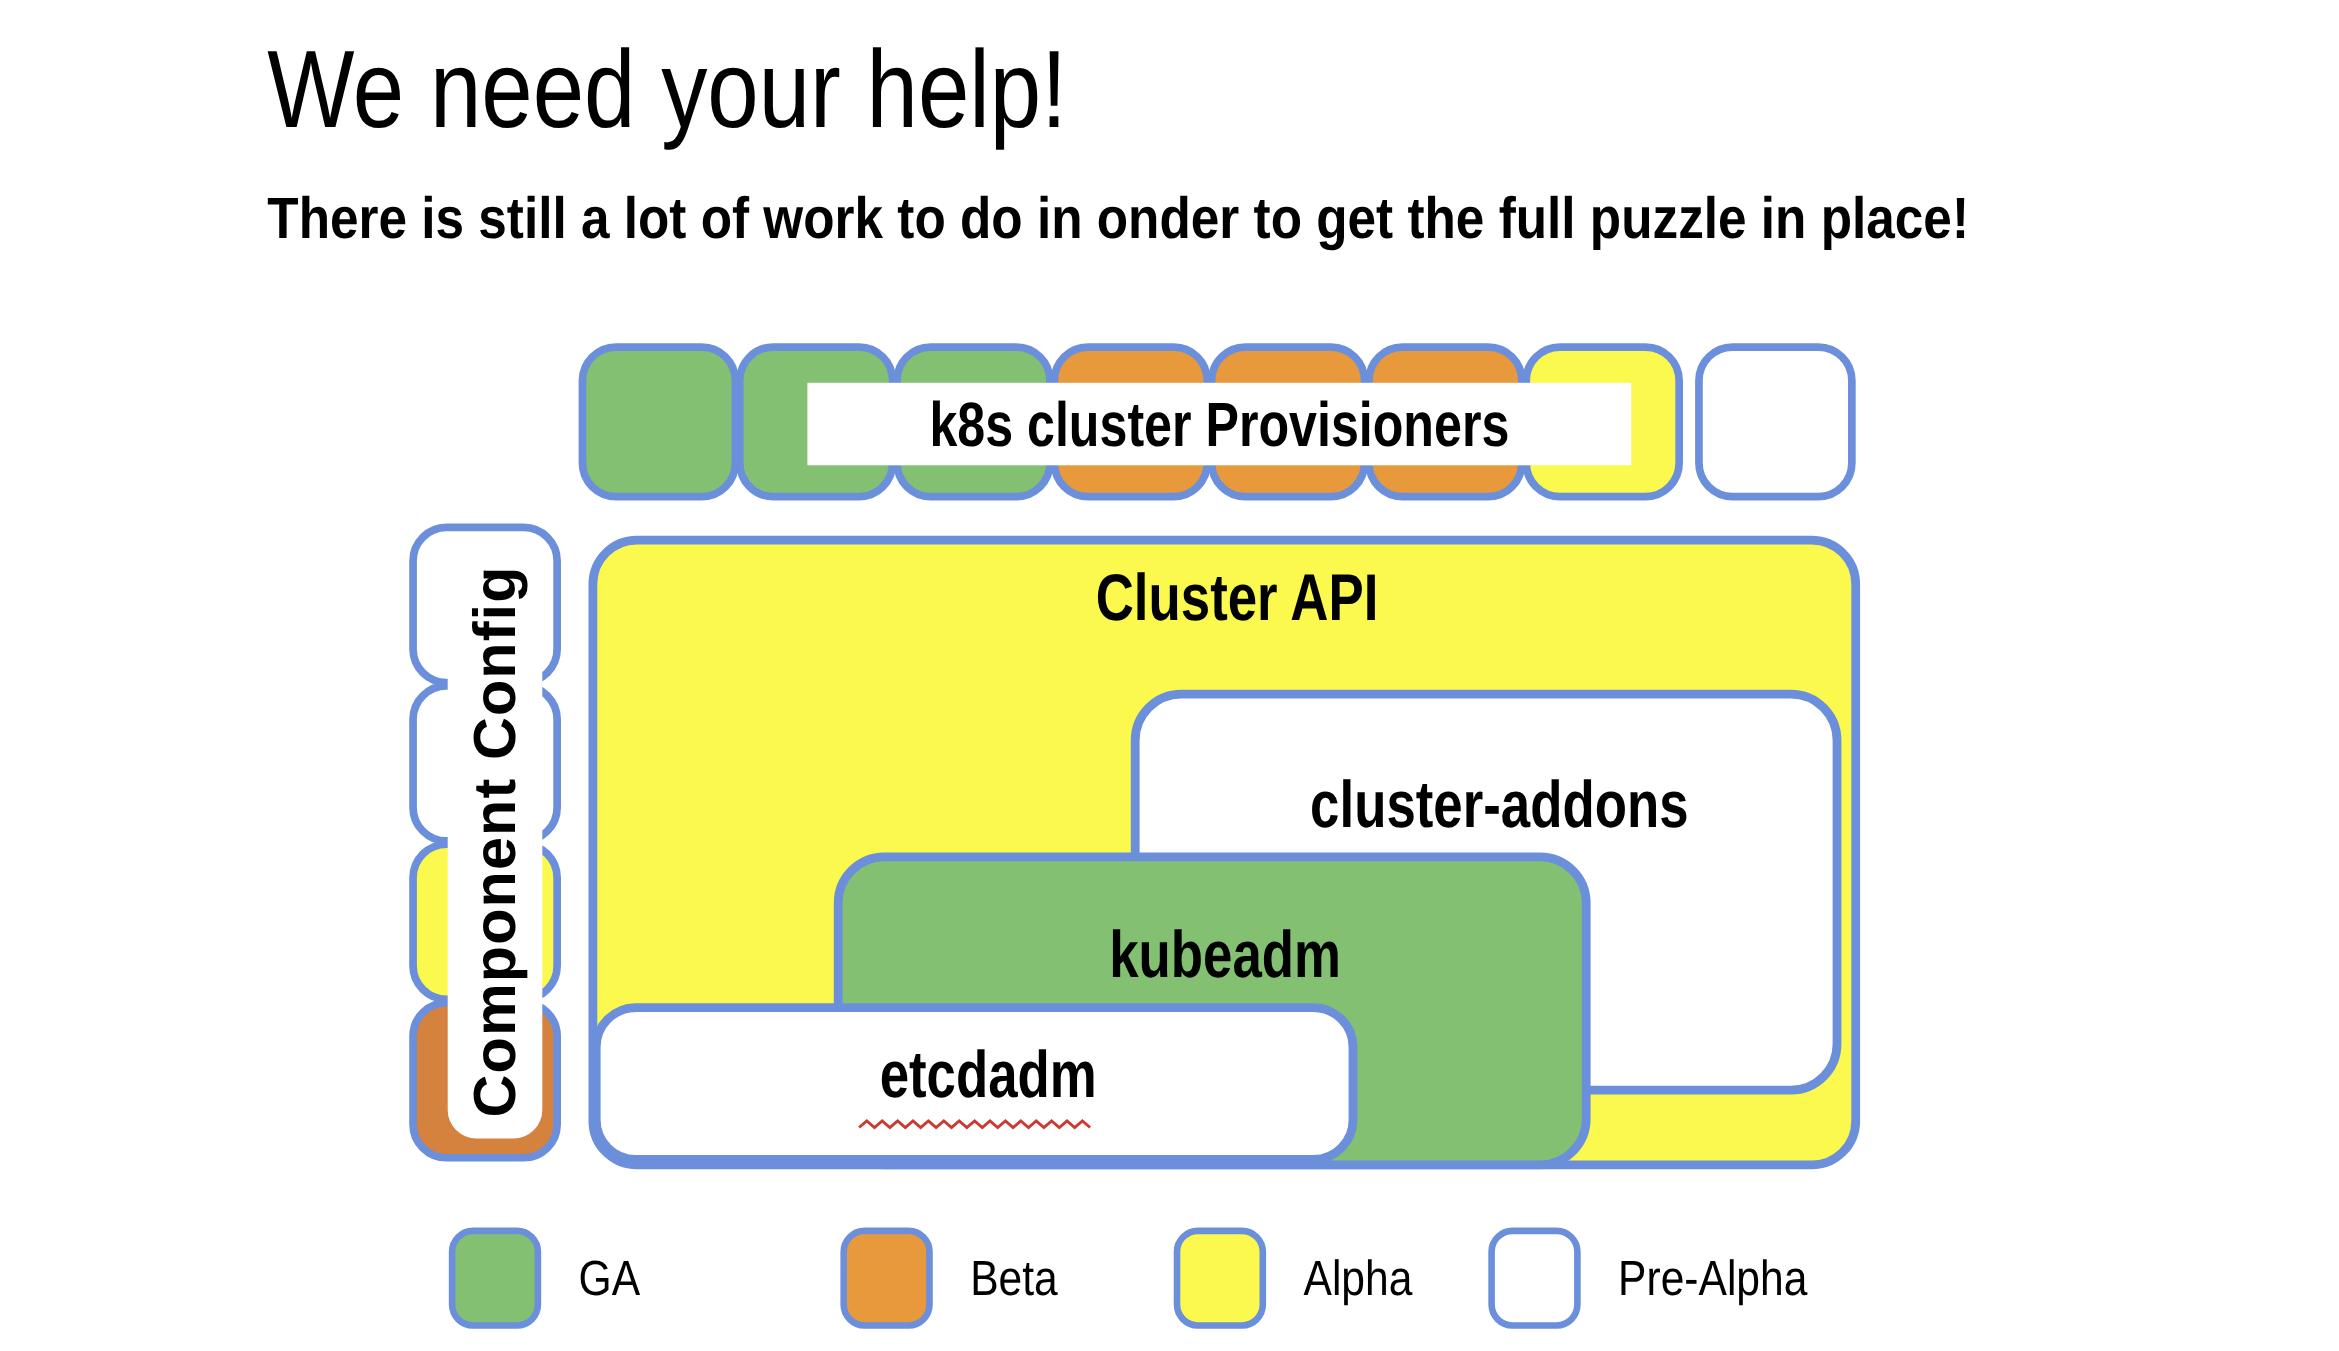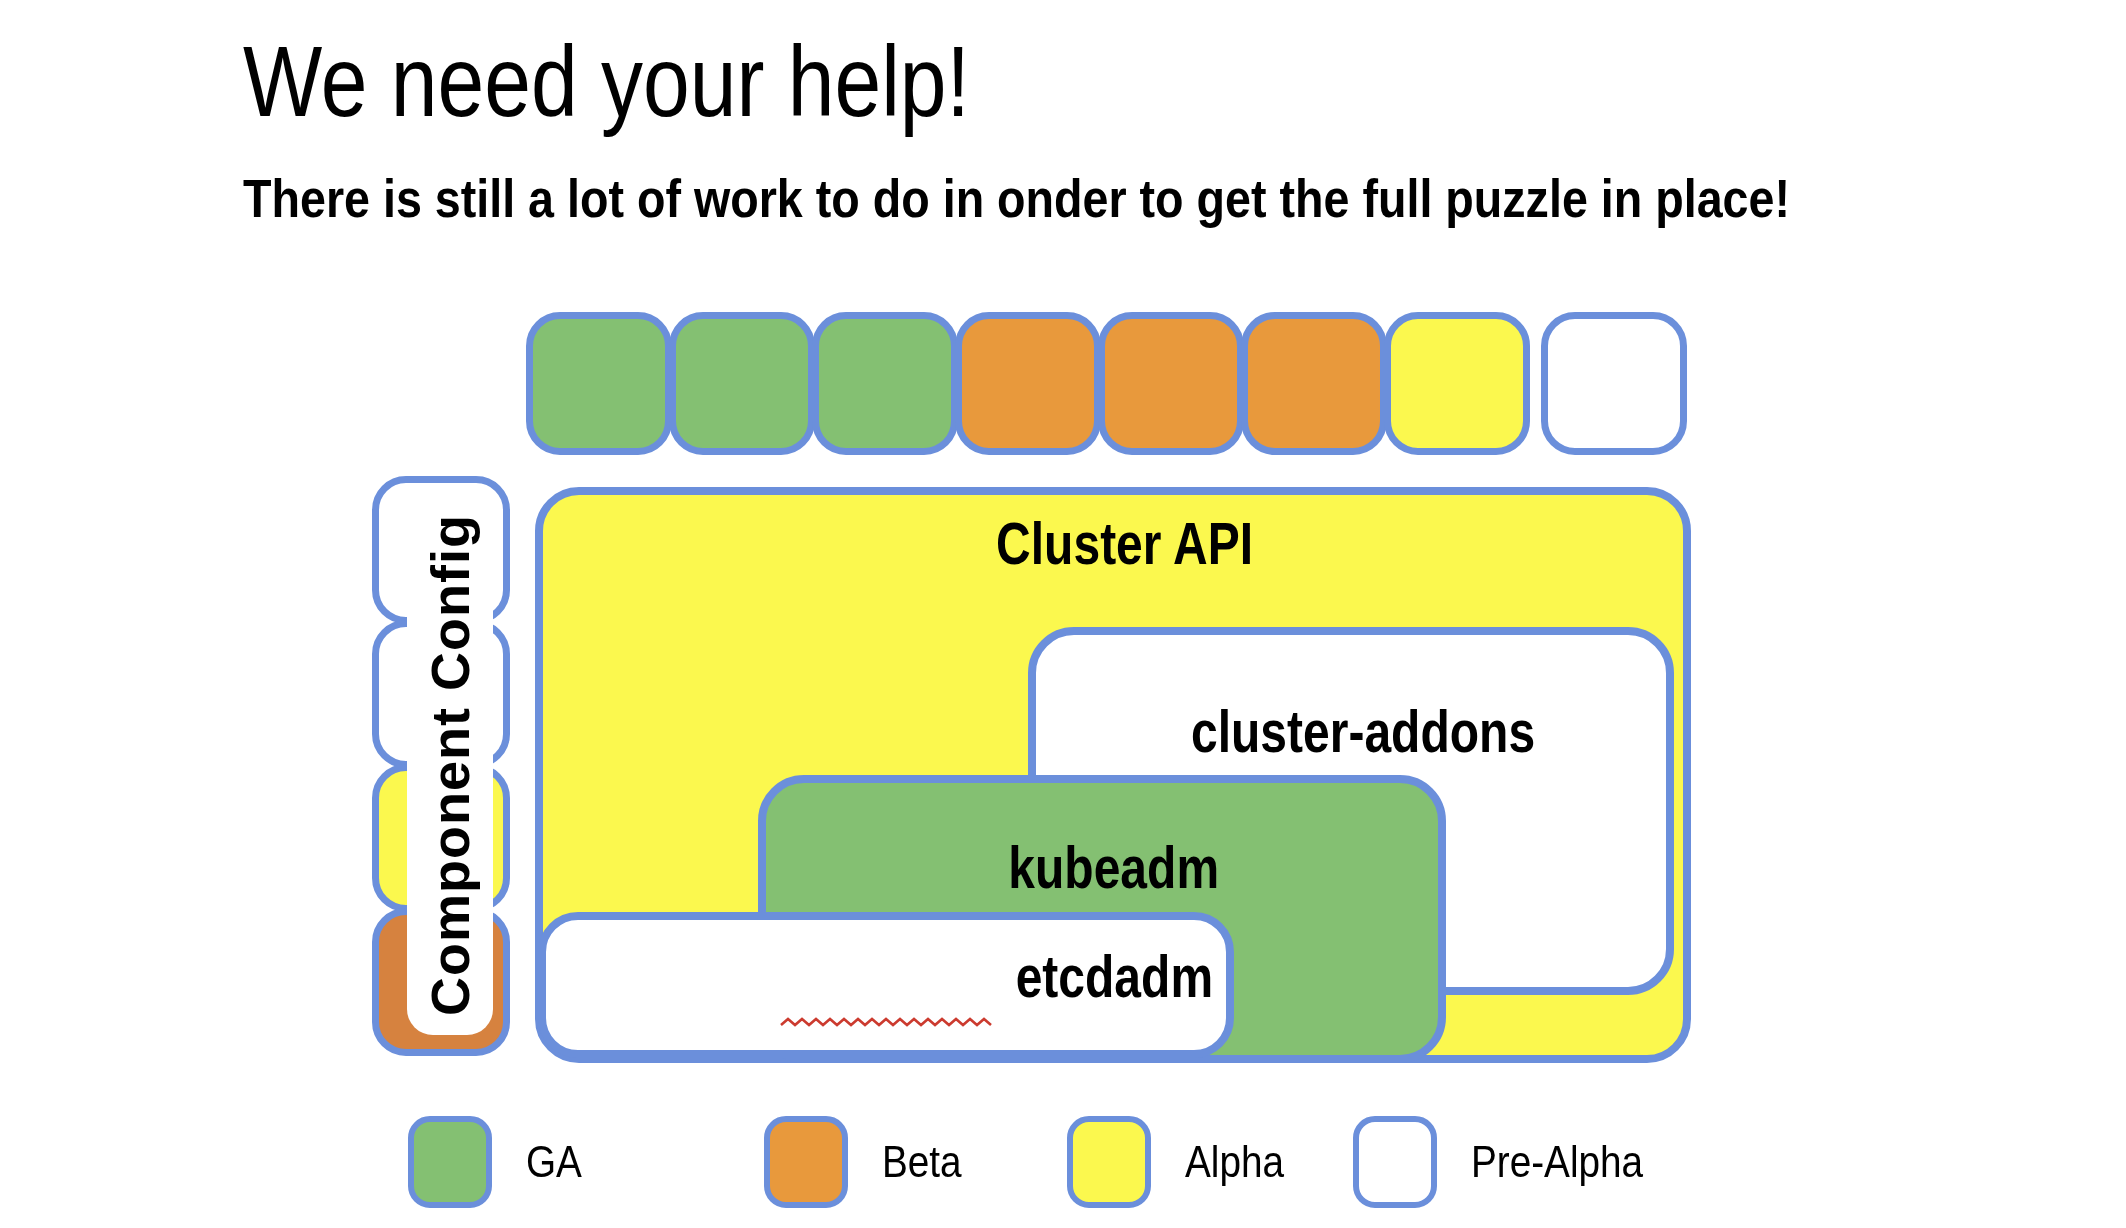--- a/index.html
+++ b/index.html
@@ -37,21 +37,21 @@
   
   .box { position:absolute; box-sizing:border-box; border:8px solid #6B8FDB; }
   #box-cluster-api    { left:535px;  top:487px; width:1156px; height:576px; border-radius:44px; z-index:1; }
   #box-cluster-addons { left:1028px; top:627px; width:646px;  height:368px; border-radius:46px; z-index:2; }
   #box-kubeadm        { left:758px;  top:775px; width:688px;  height:288px; border-radius:46px; z-index:3; }
   #box-etcdadm        { left:538px;  top:912px; width:696px;  height:146px; border-radius:40px; z-index:4; }
   .box-label { position:absolute; left:0; width:100%; text-align:center; font-size:60px; font-weight:700;padding-left:12px; }
   #box-cluster-api    .box-label { top:14px; }
   #box-cluster-addons .box-label { top:62px; }
   #box-kubeadm        .box-label { top:50px; }
-  #box-etcdadm        .box-label { top:22px;text-align:right; }
+  #box-etcdadm        .box-label { top:22px; }
   #squiggle { position:absolute; left:50%; transform:translateX(-50%); top:96px; }
 
   
   .legend-item { position:absolute; top:1116px; height:92px; display:flex; align-items:center; gap:34px; }
   .legend-item:nth-child(1){left:408px;text-align:right;} .legend-item:nth-child(2){left:764px;}
   .legend-item:nth-child(3){left:1053px;padding-left:14px;} .legend-item:nth-child(4){left:1353px;}
   .legend-swatch { width:84px; height:92px; border:6px solid #6B8FDB; border-radius:22px; box-sizing:border-box; }
   .legend-label { font-size:45px; display:inline-block; transform:scaleX(0.86); transform-origin:left center; }
 </style>
 </head>
@@ -65,20 +65,23 @@
   <div id="prov-squares">
       <div class="sq" style="background-color: rgb(132, 192, 114);"></div>
       <div class="sq" style="background-color: rgb(132, 192, 114);"></div>
       <div class="sq" style="background-color: rgb(132, 192, 114);"></div>
       <div class="sq" style="background-color: rgb(232, 153, 60);"></div>
       <div class="sq" style="background-color: rgb(232, 153, 60);"></div>
       <div class="sq" style="background-color: rgb(232, 153, 60);"></div>
       <div class="sq" style="background-color: rgb(251, 248, 78);"></div>
       <div class="sq" style="background-color: rgb(255, 255, 255);"></div>
     </div>
+  <div id="prov-label">
+    <span class="cx">k8s cluster Provisioners</span>
+  </div>
 
   <div id="cc-squares">
       <div class="sq" style="background-color: rgb(255, 255, 255);"></div>
       <div class="sq" style="background-color: rgb(255, 255, 255);"></div>
       <div class="sq" style="background-color: rgb(251, 248, 78);"></div>
       <div class="sq" style="background-color: rgb(214, 130, 63);"></div>
     </div>
   <div id="cc-label-strip">
     <span>Component Config</span>
   </div>

